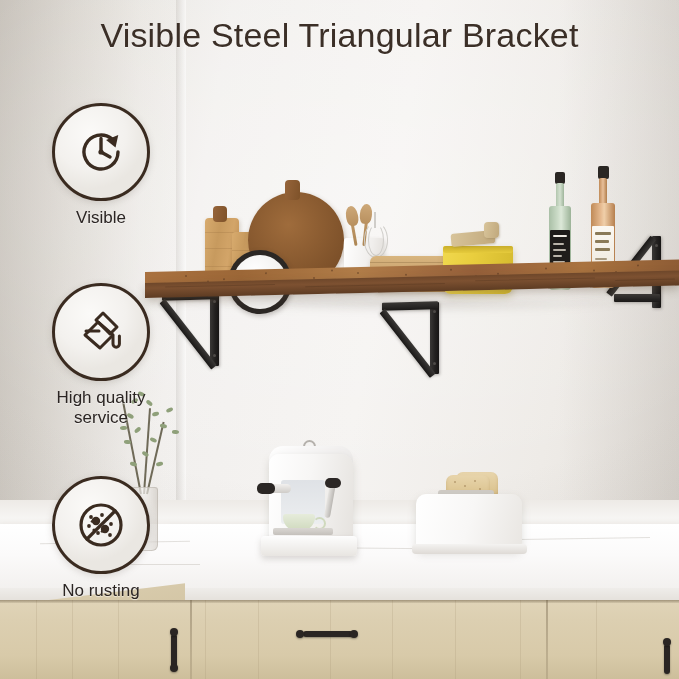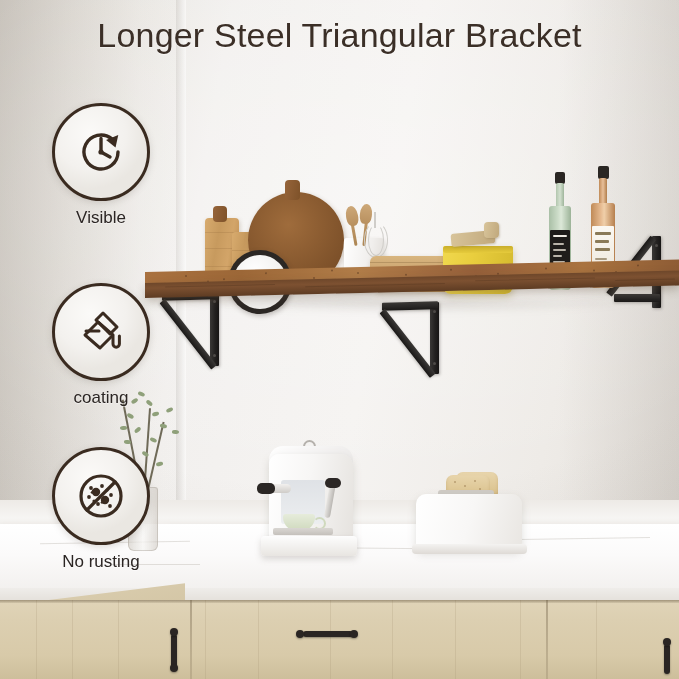--- a/index.html
+++ b/index.html
@@ -584,21 +584,21 @@
       <div class="shelf-front">
         <div class="shelf-grain" style="left:20px;top:4px;width:110px;"></div>
         <div class="shelf-grain" style="left:160px;top:7px;width:140px;"></div>
         <div class="shelf-grain" style="left:330px;top:5px;width:120px;"></div>
         <div class="shelf-grain" style="left:470px;top:8px;width:60px;"></div>
       </div>
     </div>
 
   </div>
 
-  <div class="title">Longer Steel Triangular Bracket</div>
+  <div class="title">Visible Steel Triangular Bracket</div>
 
   <div class="badge" style="left:26px;top:103px;">
     <div class="badge-circle">
       <svg width="56" height="56" viewBox="0 0 56 56">
         <path d="M45 28a17 17 0 1 1-6.4-13.3" fill="none" stroke="#3a2b20" stroke-width="3.4" stroke-linecap="round"></path>
         <path d="M42 9.5 L47.5 21 L35.5 21 Z" fill="#3a2b20" transform="rotate(38 41.5 15)"></path>
         <path d="M28 14.5 V28 L37 33" fill="none" stroke="#3a2b20" stroke-width="3.4" stroke-linecap="round" stroke-linejoin="round"></path>
         <circle cx="28" cy="28" r="2.6" fill="#3a2b20"></circle>
       </svg>
     </div>
@@ -610,25 +610,26 @@
   <div class="badge" style="left:26px;top:283px;">
     <div class="badge-circle">
       <svg width="58" height="58" viewBox="0 0 58 58">
         <path d="M13 32 L26 19 L41 32 L28 45 Z" fill="none" stroke="#3a2b20" stroke-width="3" stroke-linejoin="round"></path>
         <path d="M24 17 L38 31 L45 24 L31 10 Z" fill="none" stroke="#3a2b20" stroke-width="3" stroke-linejoin="round"></path>
         <path d="M14 28 H27" fill="none" stroke="#3a2b20" stroke-width="3" stroke-linecap="round"></path>
         <path d="M41 33 v8 a3.2 3.2 0 0 0 6.4 0 v-8" fill="none" stroke="#3a2b20" stroke-width="3" stroke-linejoin="round" stroke-linecap="round"></path>
       </svg>
     </div>
     <div class="badge-label">
-      <div>coating</div>
+      <div>High quality</div>
+      <div>service</div>
     </div>
   </div>
 
-  <div class="badge" style="left:26px;top:447px;">
+  <div class="badge" style="left:26px;top:476px;">
     <div class="badge-circle">
       <svg width="60" height="60" viewBox="0 0 60 60">
         <circle cx="30" cy="30" r="20" fill="none" stroke="#3a2b20" stroke-width="3.2"></circle>
         <g fill="#3a2b20">
           <circle cx="25" cy="26" r="4.2"></circle>
           <circle cx="34" cy="34" r="4.2"></circle>
           <circle cx="20" cy="22" r="1.9"></circle>
           <circle cx="31" cy="20" r="1.9"></circle>
           <circle cx="18" cy="31" r="1.9"></circle>
           <circle cx="27" cy="38" r="1.9"></circle>

